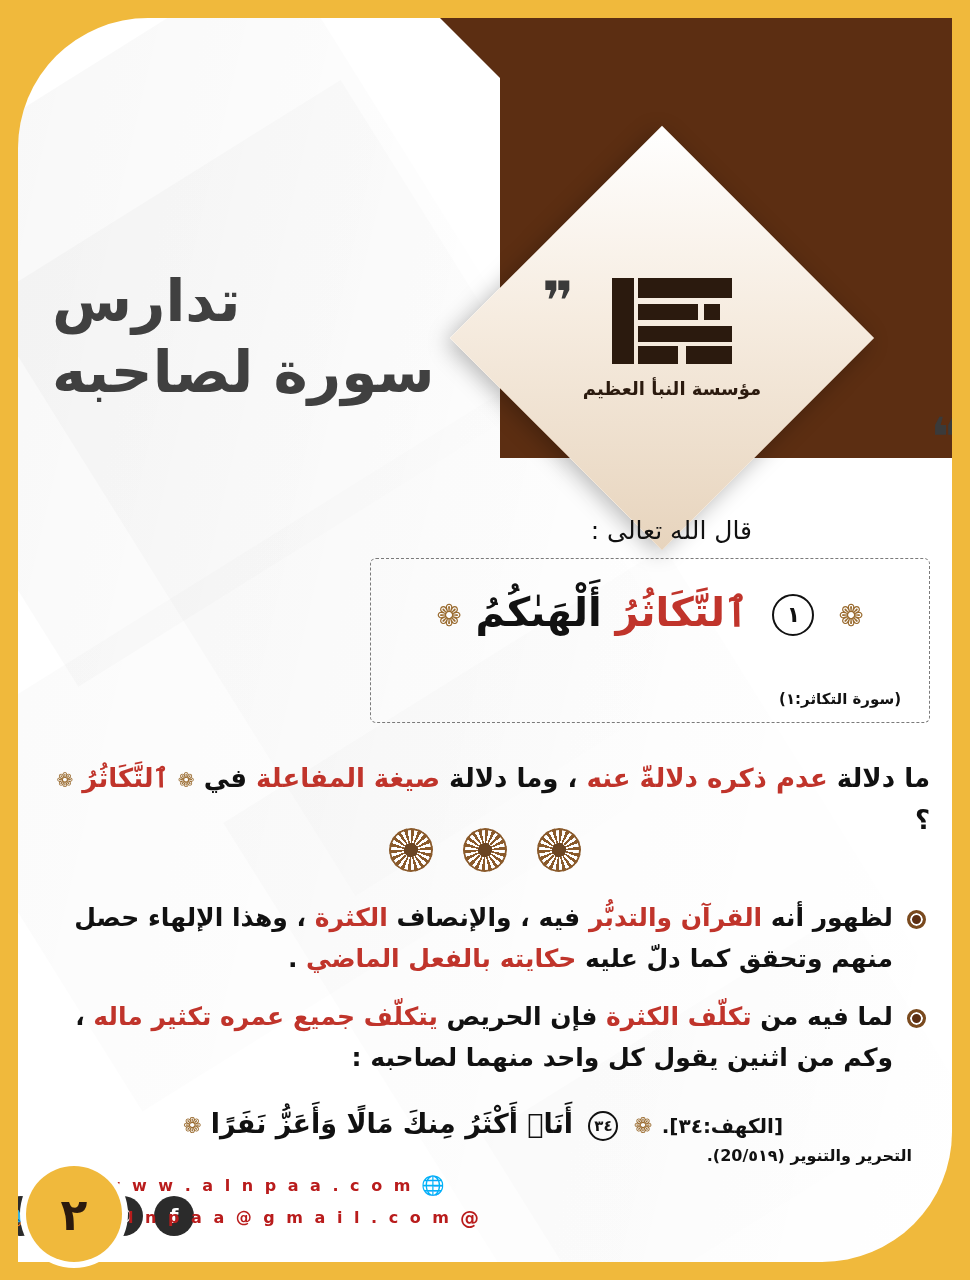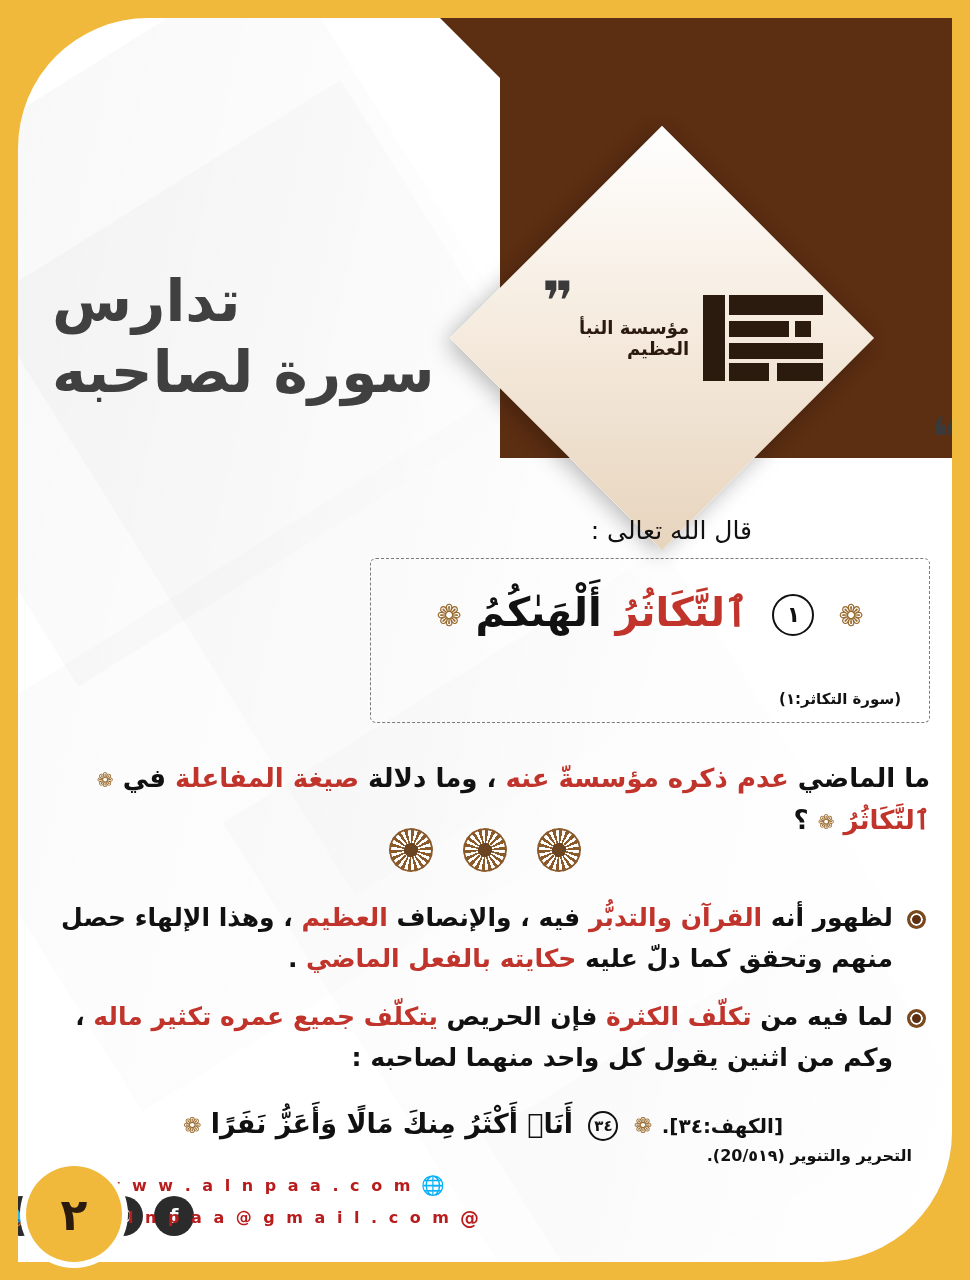--- a/index.html
+++ b/index.html
@@ -71,21 +71,21 @@
     width: 300px; height: 300px;
     transform: rotate(45deg);
     background: linear-gradient(135deg, #ffffff 0%, #f6ece0 45%, #e7d4bd 100%);
     box-shadow: 0 6px 22px rgba(0,0,0,.28);
   }
   .logo-inner {
     position: absolute;
     right: 150px; top: 190px;
     width: 260px; height: 260px;
     display: flex;
-    flex-direction: row;
+    flex-direction: column;
     align-items: center;
     justify-content: center;
     gap: 14px;
   }
   .logo-mark {
     width: 120px; height: 86px;
     position: relative;
   }
   .logo-mark .blk {
     position: absolute; background: #2b1a0e;
@@ -354,42 +354,42 @@
         <span class="orn">❁</span>
         <span class="ayah-num">١</span>
         <span class="w-red">ٱلتَّكَاثُرُ</span>
         <span>أَلْهَىٰكُمُ</span>
         <span class="orn">❁</span>
       </div>
       <div class="ayah-ref">(سورة التكاثر:١)</div>
     </div>
 
     <div class="question">
-      <span>ما الماضي</span>
-      <span class="hl-red">عدم ذكره مؤسسةّ عنه</span>
+      <span>ما دلالة</span>
+      <span class="hl-red">عدم ذكره دلالةّ عنه</span>
       <span>، وما دلالة</span>
       <span class="hl-red">صيغة المفاعلة</span>
       <span>في</span>
       <span class="orn-s">❁</span>
       <span class="hl-red">ٱلتَّكَاثُرُ</span>
       <span class="orn-s">❁</span>
       <span>؟</span>
     </div>
 
     <div class="rosettes">
       <div class="rosette"></div>
       <div class="rosette"></div>
       <div class="rosette"></div>
     </div>
 
     <div class="points">
       <div class="point">
         <div class="bullet"></div>
         <div class="point-text">
-          <span>لظهور أنه </span><span class="hl-red">القرآن والتدبُّر</span><span> فيه ، والإنصاف </span><span class="hl-red">العظيم</span><span> ، وهذا الإلهاء حصل منهم وتحقق كما دلّ عليه </span><span class="hl-red">حكايته بالفعل الماضي</span><span> .</span>
+          <span>لظهور أنه </span><span class="hl-red">القرآن والتدبُّر</span><span> فيه ، والإنصاف </span><span class="hl-red">الكثرة</span><span> ، وهذا الإلهاء حصل منهم وتحقق كما دلّ عليه </span><span class="hl-red">حكايته بالفعل الماضي</span><span> .</span>
         </div>
       </div>
       <div class="point">
         <div class="bullet"></div>
         <div class="point-text">
           <span>لما فيه من </span><span class="hl-red">تكلّف الكثرة</span><span> فإن الحريص </span><span class="hl-red">يتكلّف</span><span> </span><span class="hl-red">جميع عمره تكثير ماله</span><span> ، وكم من اثنين يقول كل واحد منهما لصاحبه :</span>
         </div>
       </div>
     </div>
 

